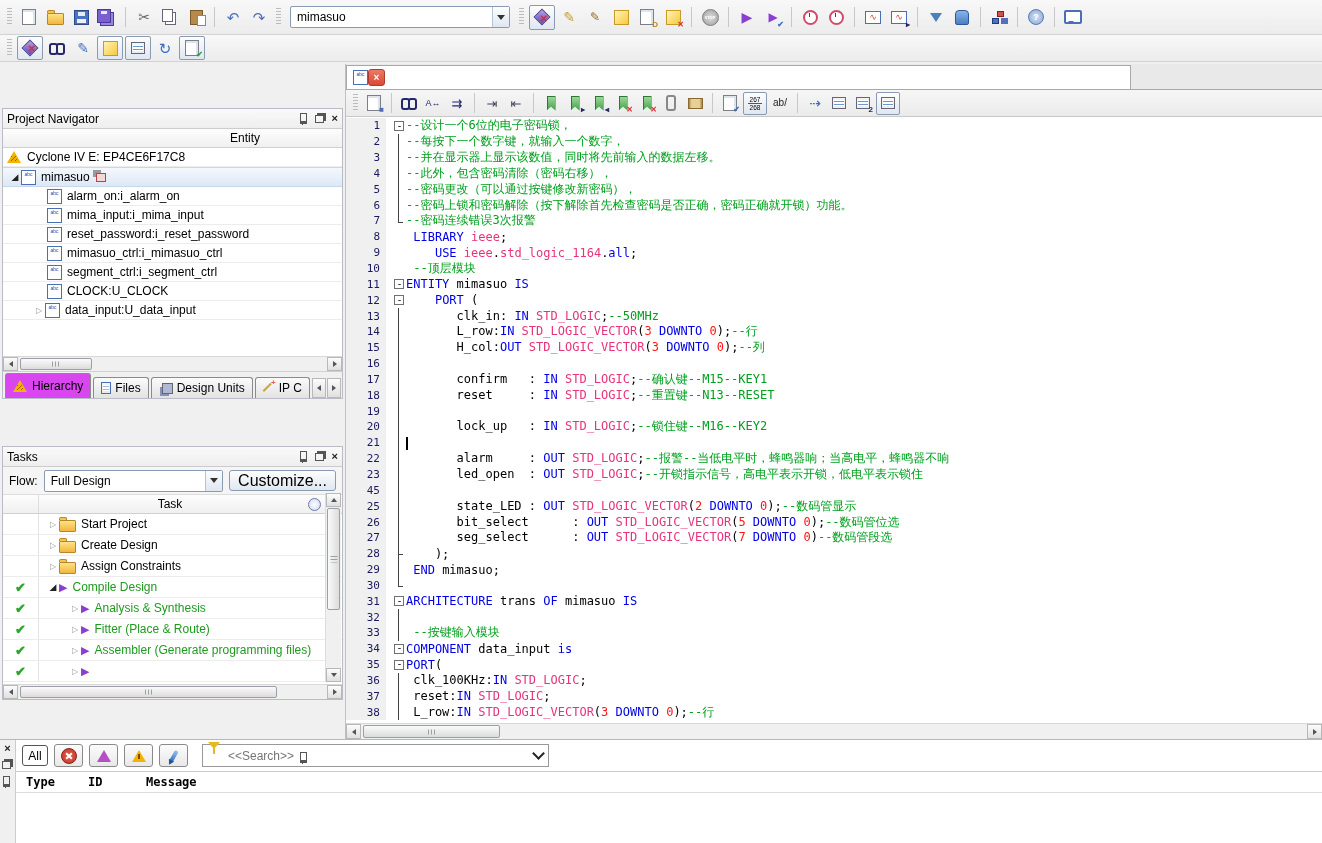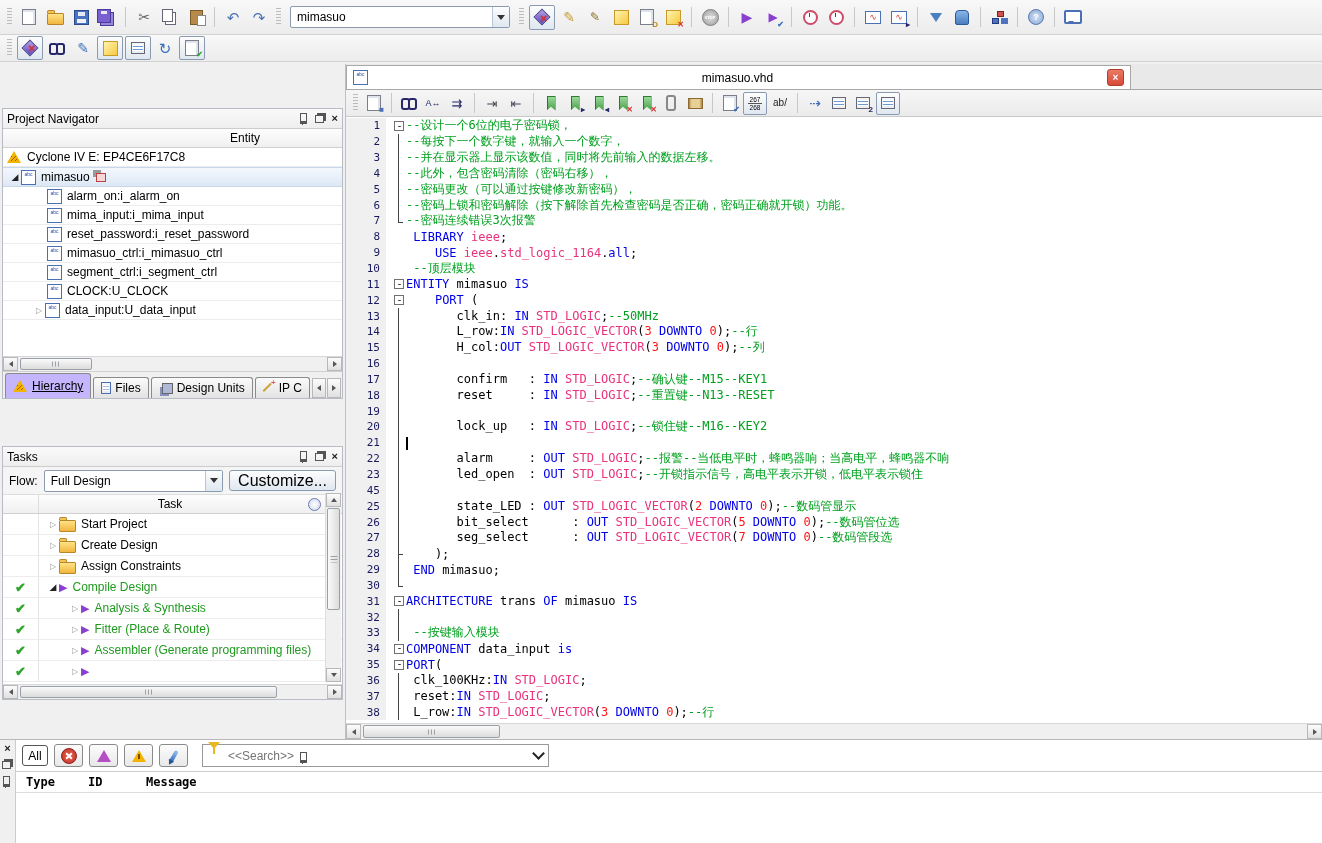--- a/index.html
+++ b/index.html
@@ -113,21 +113,21 @@
   .sb-thumb::after{content:"";position:absolute;left:50%;top:50%;width:8px;height:5px;transform:translate(-50%,-50%);
       background:repeating-linear-gradient(90deg,#9aa0a8 0 1px,transparent 1px 3px);}
   .tri{width:0;height:0;}
   .tri-l{border-top:3px solid transparent;border-bottom:3px solid transparent;border-right:4px solid #555;}
   .tri-r{border-top:3px solid transparent;border-bottom:3px solid transparent;border-left:4px solid #555;}
   .tri-u{border-left:3px solid transparent;border-right:3px solid transparent;border-bottom:4px solid #555;}
   .tri-d{border-left:3px solid transparent;border-right:3px solid transparent;border-top:4px solid #555;}
   .pn-tabs{height:26px;background:#f0f0f0;display:flex;align-items:flex-end;padding:0 2px;gap:2px;flex:0 0 auto;border-top:1px solid #d0d0d0;}
   .pn-tab{display:flex;align-items:center;gap:4px;height:20px;padding:0 7px;border:1px solid #8a8a8a;border-bottom:none;
           border-radius:3px 3px 0 0;background:linear-gradient(#fbfbfb,#e2e2e2);white-space:nowrap;}
-  .pn-tab.active{height:24px;background:#c4b5fd;text-decoration:underline;}
+  .pn-tab.active{height:24px;background:#d946ef;}
   .tabscroll{margin-left:auto;display:flex;gap:1px;}
   .tabscroll .sb-btn{width:14px;height:20px;}
   
   .taskspanel{height:252px;flex:0 0 auto;position:relative;}
   .flowrow{height:27px;display:flex;align-items:center;gap:6px;padding:0 6px;background:#f5f5f5;border-bottom:1px solid #ddd;flex:0 0 auto;}
   .flow-combo{flex:1;height:20px;}
   .btn{height:21px;padding:0 8px;border:1px solid #8a9ab0;border-radius:3px;background:linear-gradient(#fdfdfd,#dfe7f0);font-size:16px;font-family:inherit;}
   .thead{height:18px;display:flex;align-items:center;background:linear-gradient(#fdfdfd,#f0f0f0);border-bottom:1px solid #d0d0d0;flex:0 0 auto;}
   .thead .c1{width:35px;border-right:1px solid #ddd;height:100%;}
   .thead .c2{flex:1;text-align:center;}
@@ -564,21 +564,20 @@
           <div class="sc-time">Time</div>
         </div>
         <div class="sbody"></div>
       </section>
     </div>
 
     <div class="editor">
       <div class="etabbar">
         <div class="etab">
           <span class="ic-vhd">abc</span>
-          <span class="etab-title">mimasuo.vhd</span>
           <span class="tabclose">×</span>
         </div>
       </div>
       <div class="etb" id="etb">
           <span class="grip"></span>
           <span class="tbi">
             <span class="ic-page"></span>
             <span class="ovl" style="color: rgb(74, 111, 181);">■</span>
           </span>
           <span class="tbsep"></span>

